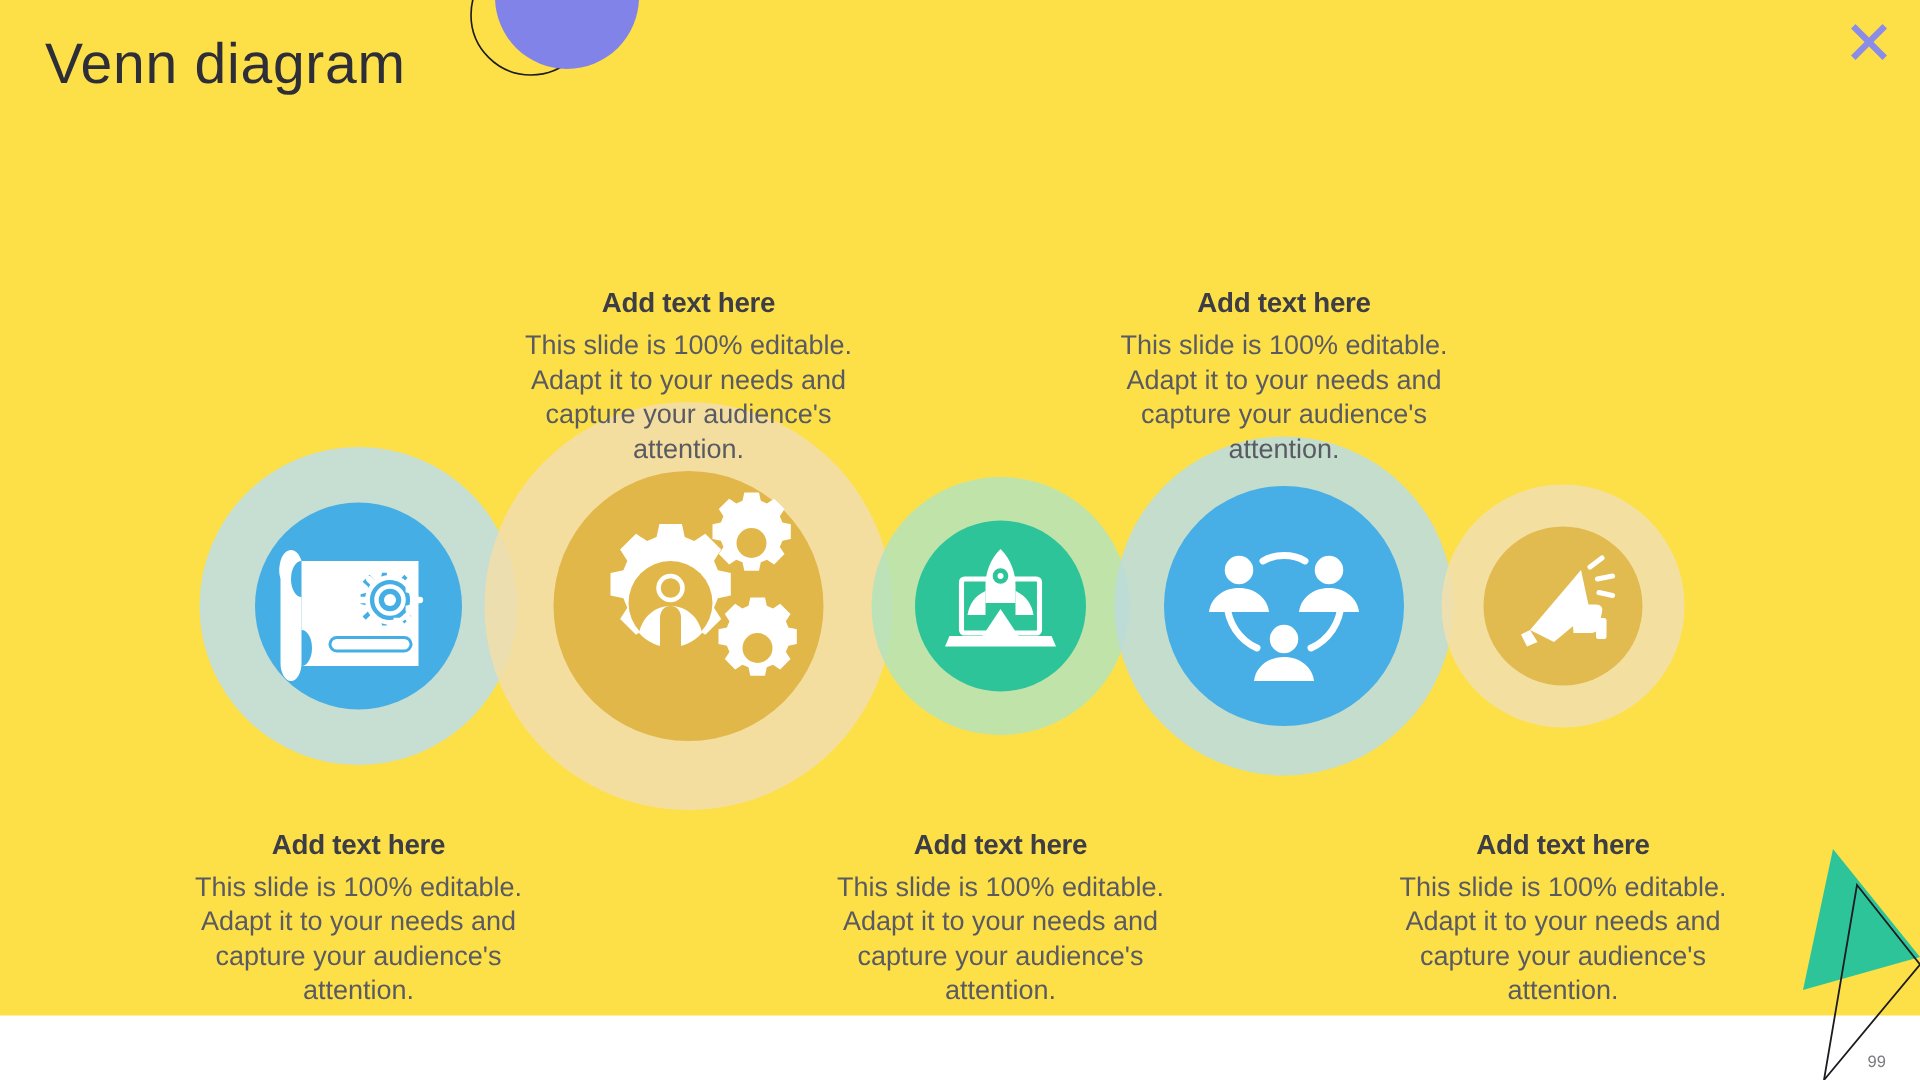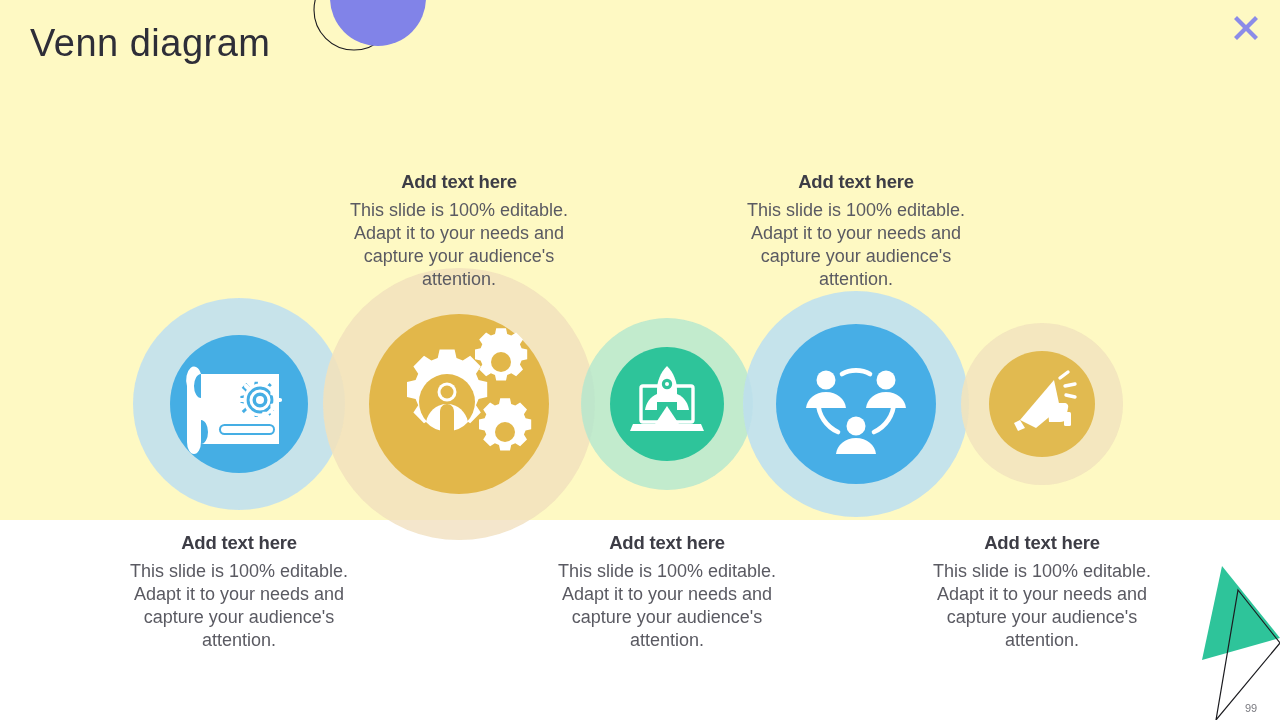--- a/index.html
+++ b/index.html
@@ -12,22 +12,22 @@
     height: 720px;
     overflow: hidden;
     font-family: "Liberation Sans", sans-serif;
     position: relative;
   }
 
   #slide {
     position: absolute;
     inset: 0;
     width: 1280px;
-    height: 520px;
-    background: #fef9c3;
+    height: 677px;
+    background: #fde047;
   }
 
   
   .page-title {
     position: absolute;
     left: 30px;
     top: 22px;
     font-size: 38px;
     font-weight: 400;
     color: #2e2e38;
@@ -61,20 +61,21 @@
     width: 1280px;
     height: 720px;
     pointer-events: none;
   }
   .venn .hit { pointer-events: auto; cursor: pointer; }
 
   
   .txt-block {
     position: absolute;
     text-align: center;
+    margin-top: 20px;
   }
   .txt-head {
     font-size: 18.5px;
     font-weight: bold;
     color: #3d3d46;
     margin: 0 0 6px 0;
     line-height: 1.2;
     letter-spacing: -0.2px;
   }
   .txt-body {

